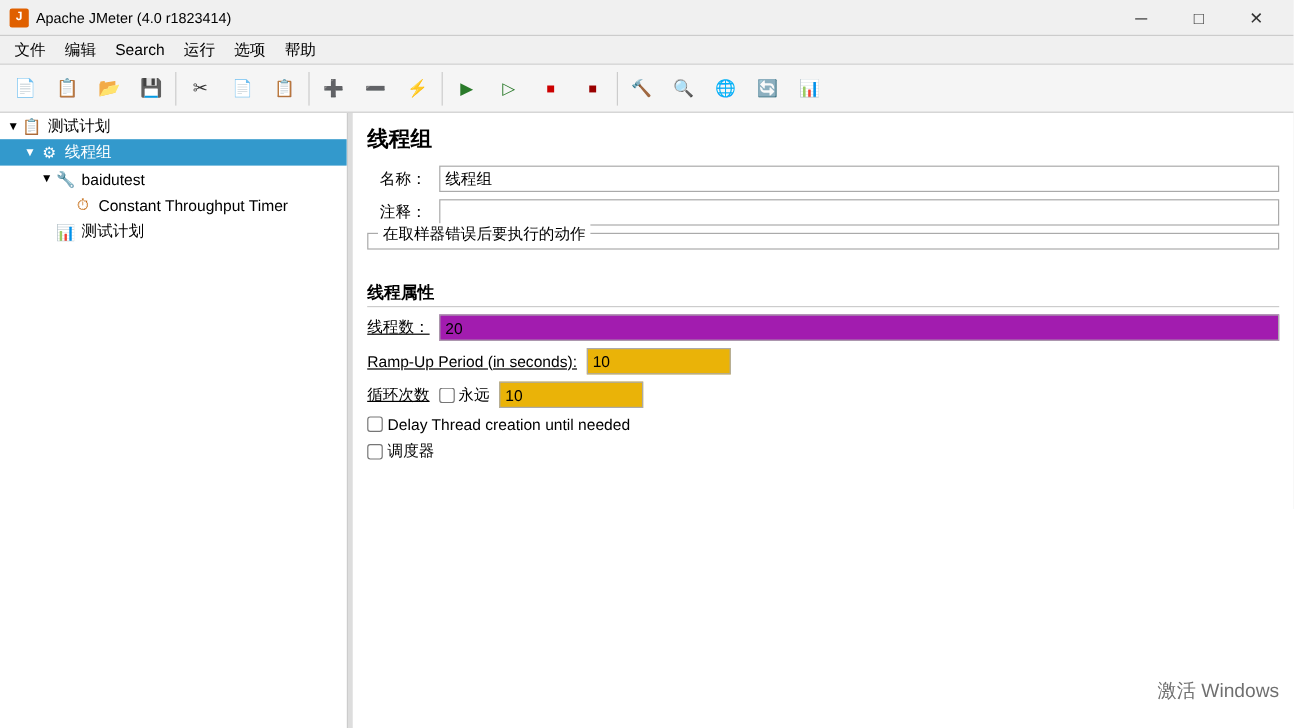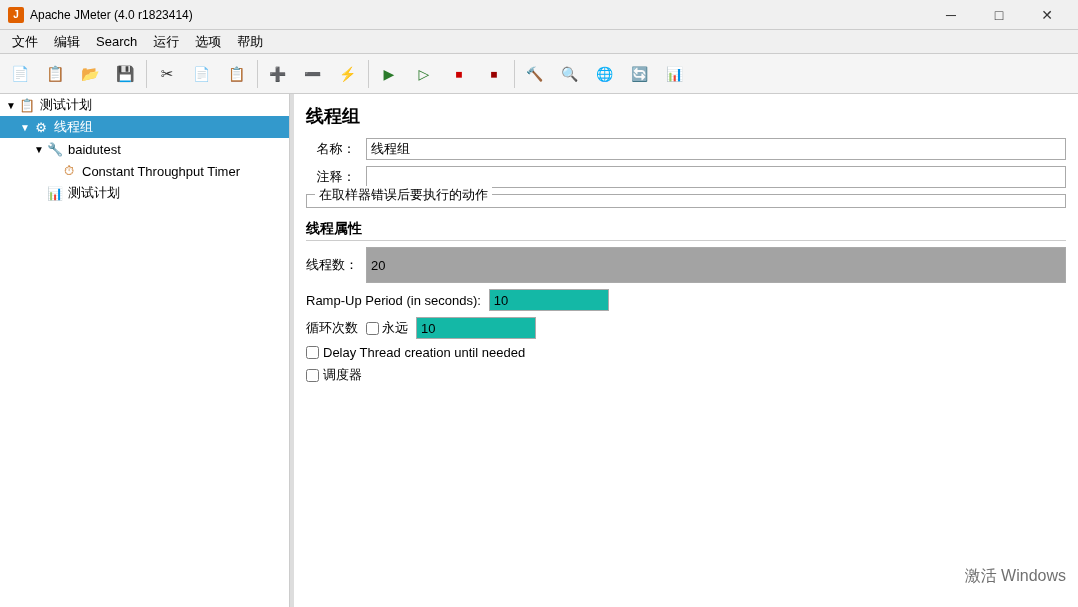--- a/index.html
+++ b/index.html
@@ -194,21 +194,21 @@
       height: 22px;
       border: 1px solid #aaa;
       padding: 1px 4px;
       font-size: 13px;
       background: #fff;
     }
 
     
     .group-box {
       border: 1px solid #aaa;
-      margin-bottom: 12px;
+      margin-bottom: 27px;
       padding: 4px 8px 8px;
       position: relative;
     }
     .group-box-legend {
       position: absolute;
       top: -9px;
       left: 8px;
       background: #fff;
       padding: 0 4px;
       font-size: 13px;
@@ -249,36 +249,37 @@
     .prop-row {
       display: flex;
       align-items: center;
       margin-bottom: 6px;
     }
     .prop-label {
       font-size: 13px;
       color: #000;
       margin-right: 8px;
       white-space: nowrap;
+      text-decoration: underline;
     }
     .prop-input {
       width: 120px;
       height: 22px;
       border: 1px solid #aaa;
       padding: 1px 4px;
       font-size: 13px;
-      background: #14b8a6;
+      background: #eab308;
     }
     .prop-input-wide {
       flex: 1;
-      height: 36px;
+      height: 22px;
       border: 1px solid #aaa;
       padding: 1px 4px;
       font-size: 13px;
-      background: #a3a3a3;
+      background: #a21caf;
     }
     .checkbox-row {
       display: flex;
       align-items: center;
       margin-bottom: 6px;
       gap: 4px;
     }
     .checkbox-row input[type=checkbox] {
       margin: 0;
       cursor: pointer;

